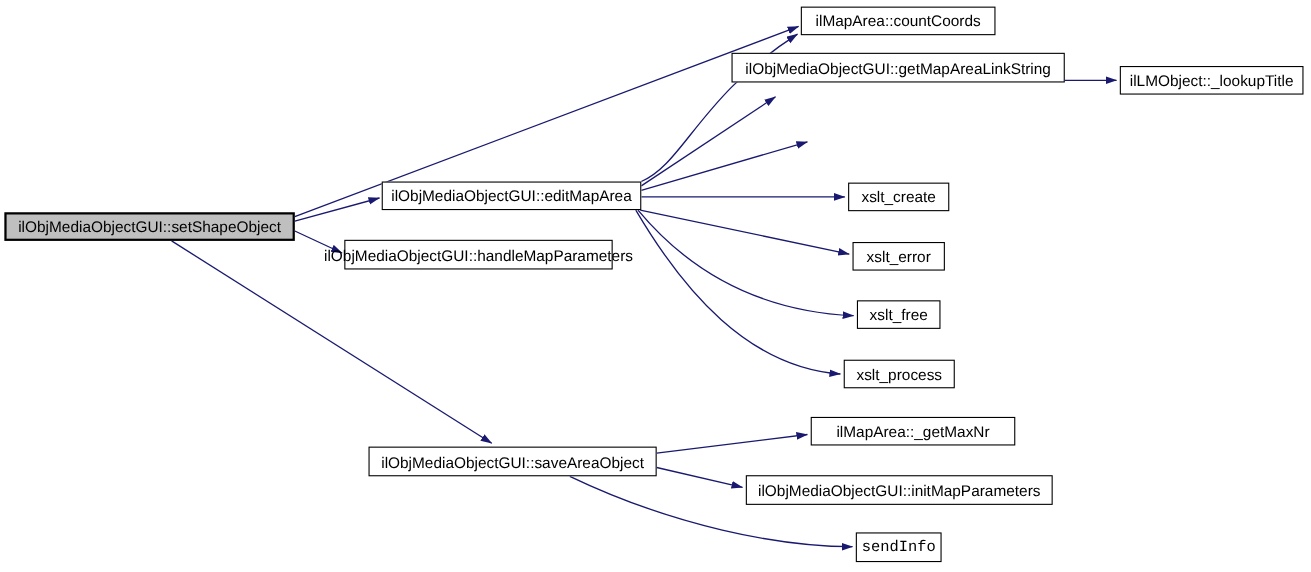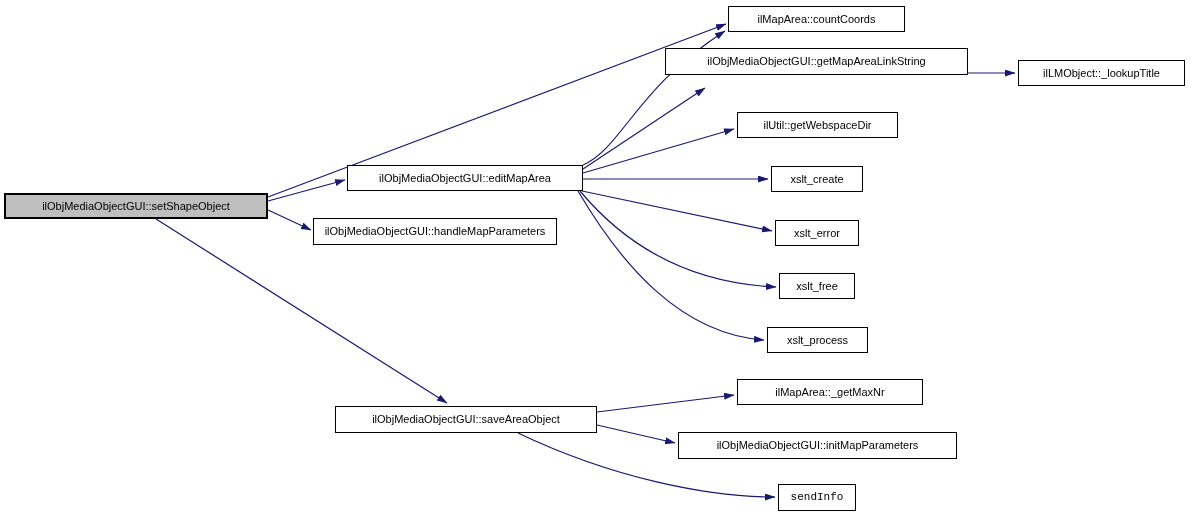--- a/index.html
+++ b/index.html
@@ -34,21 +34,21 @@
   }
   .node {
     position: absolute;
     box-sizing: border-box;
     border: 1px solid var(--node-border, #000000);
     background: var(--node-fill, #ffffff);
     color: #000000;
     display: flex;
     align-items: center;
     justify-content: center;
-    font-size: 11px;
+    font-size: 14px;
     line-height: 1;
     white-space: nowrap;
     cursor: pointer;
   }
   .node.highlight {
     background: var(--highlight-fill, #bfbfbf);
     border-width: 2px;
     cursor: default;
   }
 </style>
@@ -80,21 +80,20 @@
         <path d="M518,433 C612,478 708,497 775,497" class="edge" marker-end="url(#arrowhead)"></path>
       </g>
   </svg>
 
 <div class="node highlight" style="left: 4px; top: 193px; width: 264px; height: 26px;">ilObjMediaObjectGUI::setShapeObject</div>
     <div class="node" style="left: 347px; top: 165px; width: 236px; height: 26px;">ilObjMediaObjectGUI::editMapArea</div>
     <div class="node" style="left: 313px; top: 218px; width: 244px; height: 27px;">ilObjMediaObjectGUI::handleMapParameters</div>
     <div class="node" style="left: 728px; top: 6px; width: 177px; height: 26px;">ilMapArea::countCoords</div>
     <div class="node" style="left: 665px; top: 48px; width: 303px; height: 27px;">ilObjMediaObjectGUI::getMapAreaLinkString</div>
     <div class="node" style="left: 1018px; top: 60px; width: 167px; height: 26px;">ilLMObject::_lookupTitle</div>
-    <div class="node" style="left: 737px; top: 112px; width: 161px; height: 26px;">ilUtil::getWebspaceDir</div>
     <div class="node" style="left: 771px; top: 166px; width: 92px; height: 26px;">xslt_create</div>
     <div class="node" style="left: 775px; top: 220px; width: 84px; height: 26px;">xslt_error</div>
     <div class="node" style="left: 779px; top: 273px; width: 76px; height: 26px;">xslt_free</div>
     <div class="node" style="left: 767px; top: 327px; width: 101px; height: 26px;">xslt_process</div>
     <div class="node" style="left: 335px; top: 406px; width: 262px; height: 27px;">ilObjMediaObjectGUI::saveAreaObject</div>
     <div class="node" style="left: 737px; top: 379px; width: 186px; height: 26px;">ilMapArea::_getMaxNr</div>
     <div class="node" style="left: 678px; top: 432px; width: 279px; height: 27px;">ilObjMediaObjectGUI::initMapParameters</div>
     <div class="node" style="left: 778px; top: 484px; width: 78px; height: 27px; font-family: Liberation Mono, monospace;">sendInfo</div>
   </div>
 

